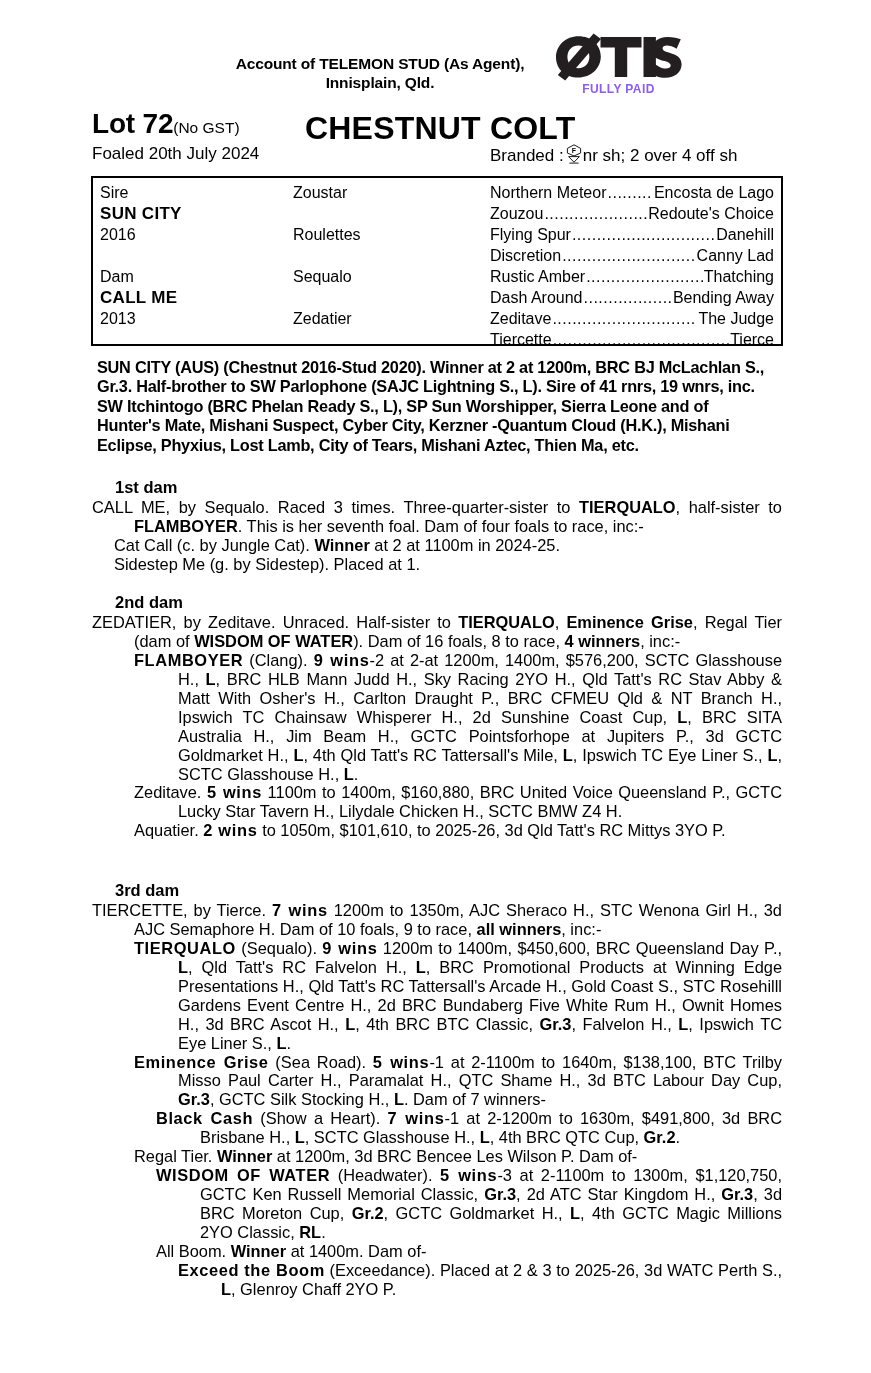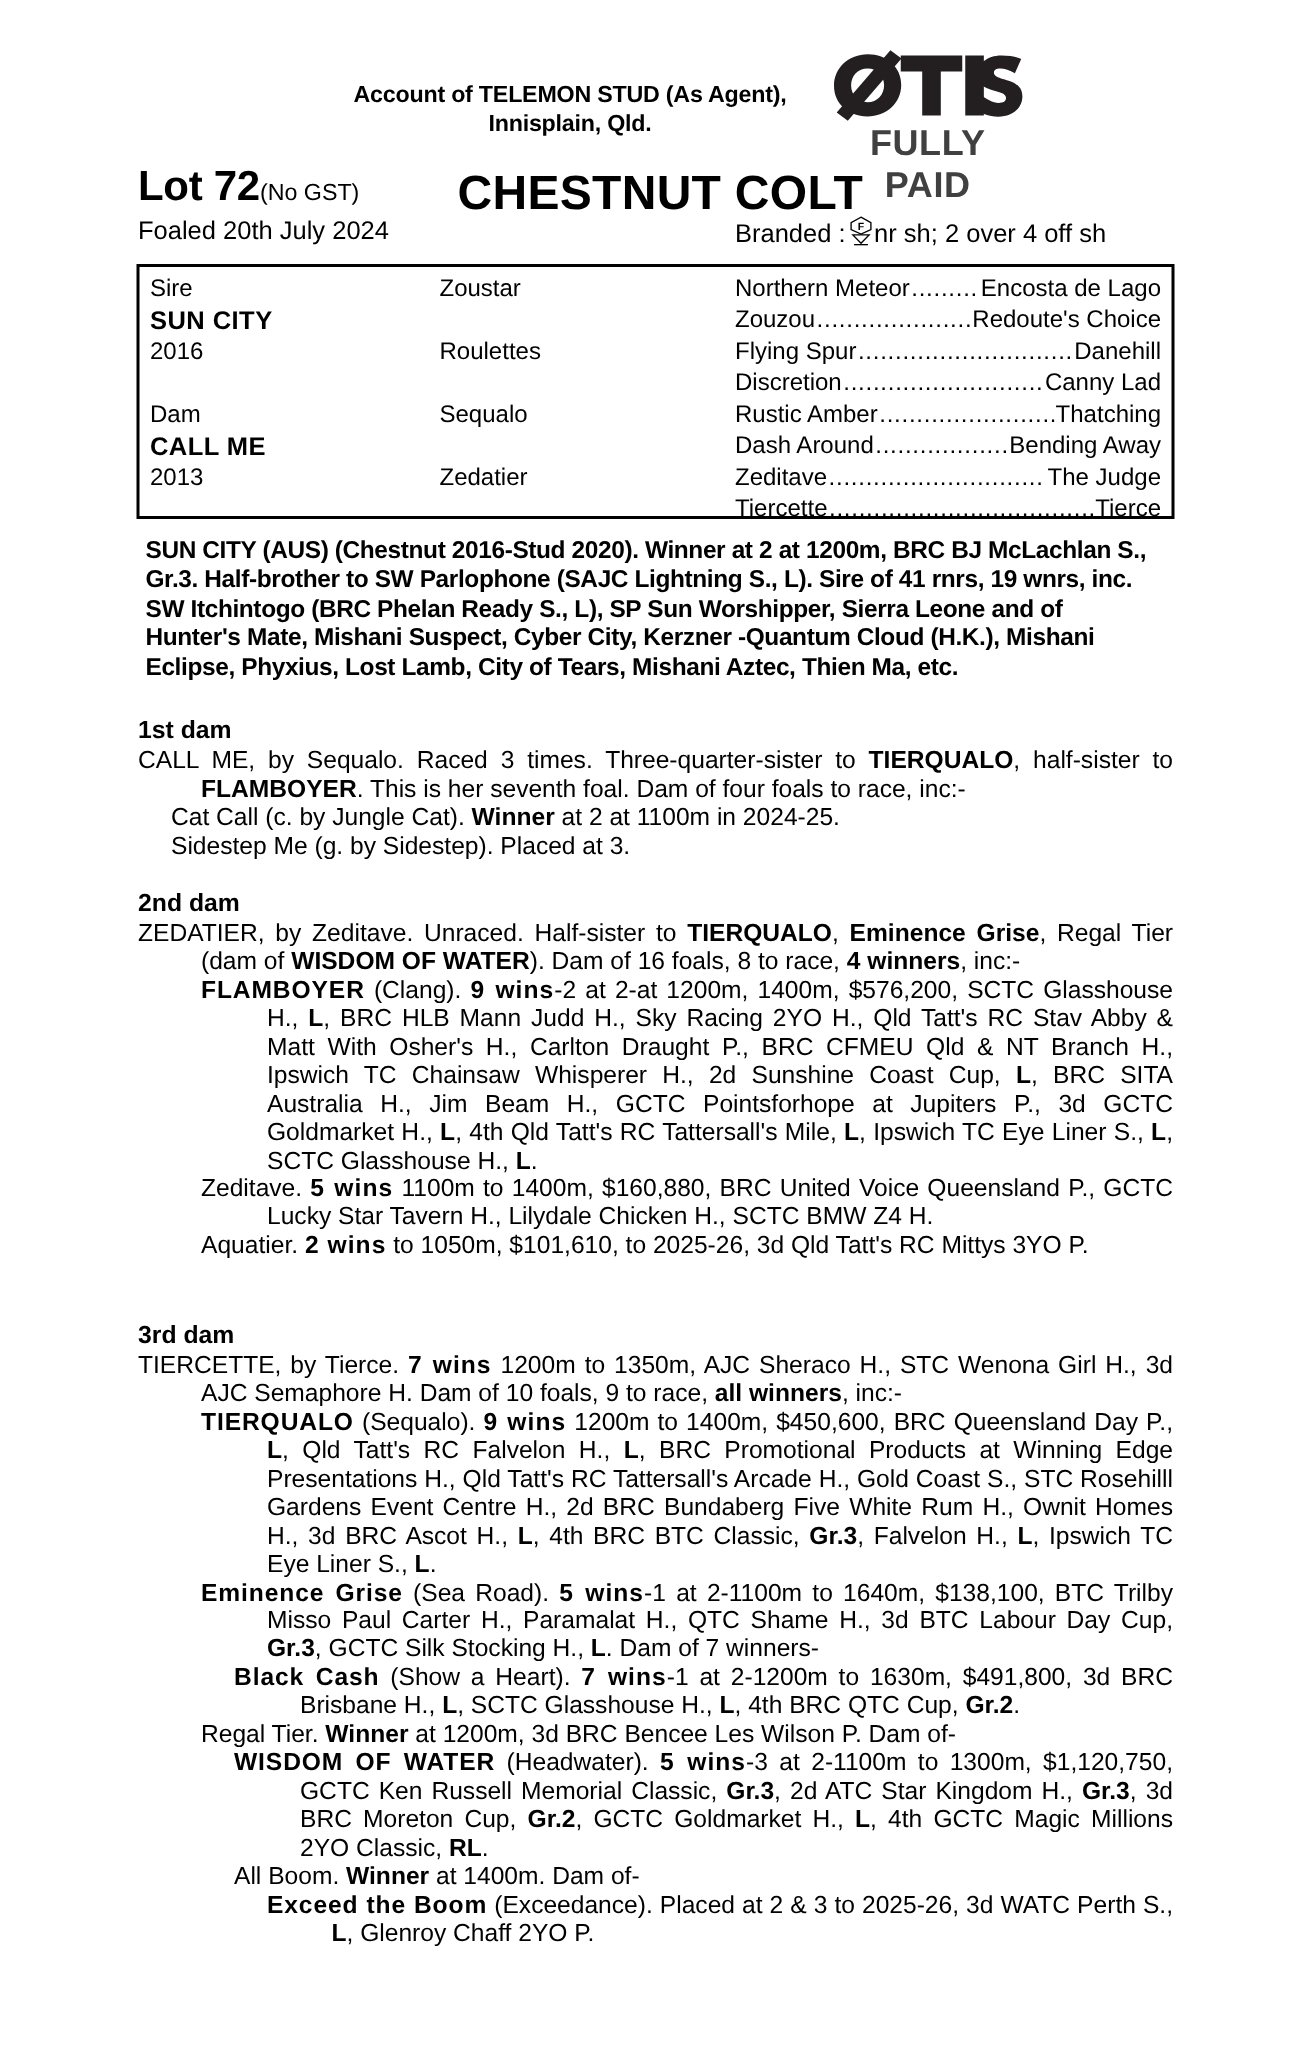--- a/index.html
+++ b/index.html
@@ -45,24 +45,24 @@
     width: 135px;
     text-align: center;
   }
   .logo-mark {
     display: block;
     line-height: 0;
   }
   .logo-fullypaid {
     display: block;
     font-weight: bold;
-    font-size: 24px;
+    font-size: 12px;
     letter-spacing: 0.4px;
     margin-top: 1px;
-    color: #404040;
+    color: #8b5cf6;
   }
 
   
   .lotline {
     position: absolute;
     left: 92px;
     top: 108px;
     width: 690px;
     height: 32px;
   }
@@ -166,20 +166,21 @@
     letter-spacing: -0.25px;
     text-align: left;
   }
 
   
   .dam-section { position: absolute; left: 92px; width: 690px; }
   .dam-heading {
     font-weight: bold;
     font-size: 16.5px;
     margin-bottom: 1px;
+    margin-left: 23px;
   }
   .p {
     font-size: 16.4px;
     line-height: 1.155;
     text-align: justify;
     text-justify: inter-word;
     margin: 0;
   }
   .p.just { text-align: justify; }
   .p.nojust { text-align: left; }
@@ -322,21 +323,21 @@
         </div>
       </div>
     </div>
 
   <div class="sire-para">SUN CITY (AUS) (Chestnut 2016-Stud 2020). Winner at 2 at 1200m, BRC BJ McLachlan S., Gr.3. Half-brother to SW Parlophone (SAJC Lightning S., L). Sire of 41 rnrs, 19 wnrs, inc. SW Itchintogo (BRC Phelan Ready S., L), SP Sun Worshipper, Sierra Leone and of Hunter's Mate, Mishani Suspect, Cyber City, Kerzner -Quantum Cloud (H.K.), Mishani Eclipse, Phyxius, Lost Lamb, City of Tears, Mishani Aztec, Thien Ma, etc.</div>
 
   <div class="dam-section" id="sec-1stdam">
     <div class="dam-heading">1st dam</div>
     <p class="p just hang1"><span>CALL ME, by Sequalo. Raced 3 times. Three-quarter-sister to </span><b>TIERQUALO</b><span>, half-sister to </span><b>FLAMBOYER</b><span>. This is her seventh foal. Dam of four foals to race, inc:-</span></p>
     <p class="p nojust lvl1"><span>Cat Call (c. by Jungle Cat). </span><b>Winner</b><span> at 2 at 1100m in 2024-25.</span></p>
-    <p class="p nojust lvl1"><span>Sidestep Me (g. by Sidestep). Placed at 3.</span></p>
+    <p class="p nojust lvl1"><span>Sidestep Me (g. by Sidestep). Placed at 1.</span></p>
   </div>
 
   <div class="dam-section" id="sec-2nddam">
     <div class="dam-heading">2nd dam</div>
     <p class="p just hang1"><span>ZEDATIER, by Zeditave. Unraced. Half-sister to </span><b>TIERQUALO</b><span>, </span><b>Eminence Grise</b><span>, Regal Tier (dam of </span><b>WISDOM OF WATER</b><span>). Dam of 16 foals, 8 to race, </span><b>4 winners</b><span>, inc:-</span></p>
     <p class="p just hang2"><b class="bname">FLAMBOYER</b><span> (Clang). </span><b class="bsp">9 wins</b><span class="mk">-2 at 2-at 1200m, 1400m, $576,200, SCTC Glasshouse H., <b>L</b>, BRC HLB Mann Judd H., Sky Racing 2YO H., Qld Tatt's RC Stav Abby &amp; Matt With Osher's H., Carlton Draught P., BRC CFMEU Qld &amp; NT Branch H., Ipswich TC Chainsaw Whisperer H., 2d Sunshine Coast Cup, <b>L</b>, BRC SITA Australia H., Jim Beam H., GCTC Pointsforhope at Jupiters P., 3d GCTC Goldmarket H., <b>L</b>, 4th Qld Tatt's RC Tattersall's Mile, <b>L</b>, Ipswich TC Eye Liner S., <b>L</b>, SCTC Glasshouse H., <b>L</b>.</span></p>
     <p class="p just hang2"><span>Zeditave. </span><b class="bsp">5 wins</b><span class="mk"> 1100m to 1400m, $160,880, BRC United Voice Queensland P., GCTC Lucky Star Tavern H., Lilydale Chicken H., SCTC BMW Z4 H.</span></p>
     <p class="p just hang2"><span>Aquatier. </span><b class="bsp">2 wins</b><span class="mk"> to 1050m, $101,610, to 2025-26, 3d Qld Tatt's RC Mittys 3YO P.</span></p>
   </div>
 

